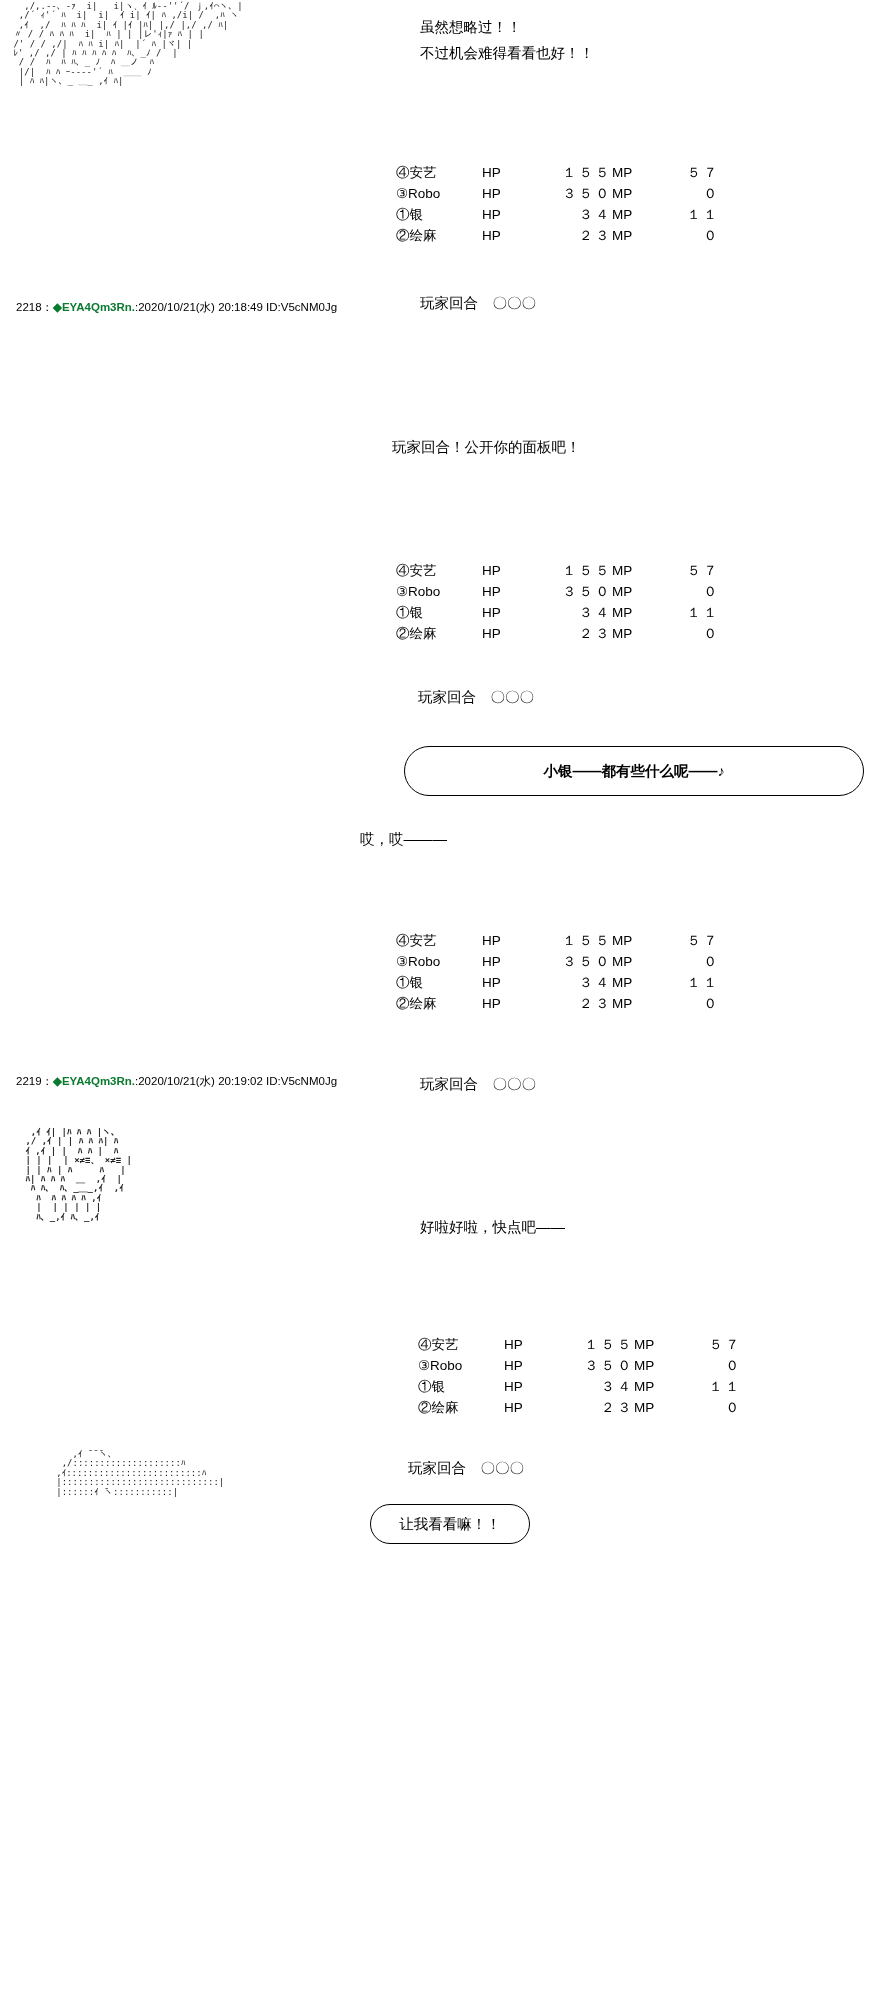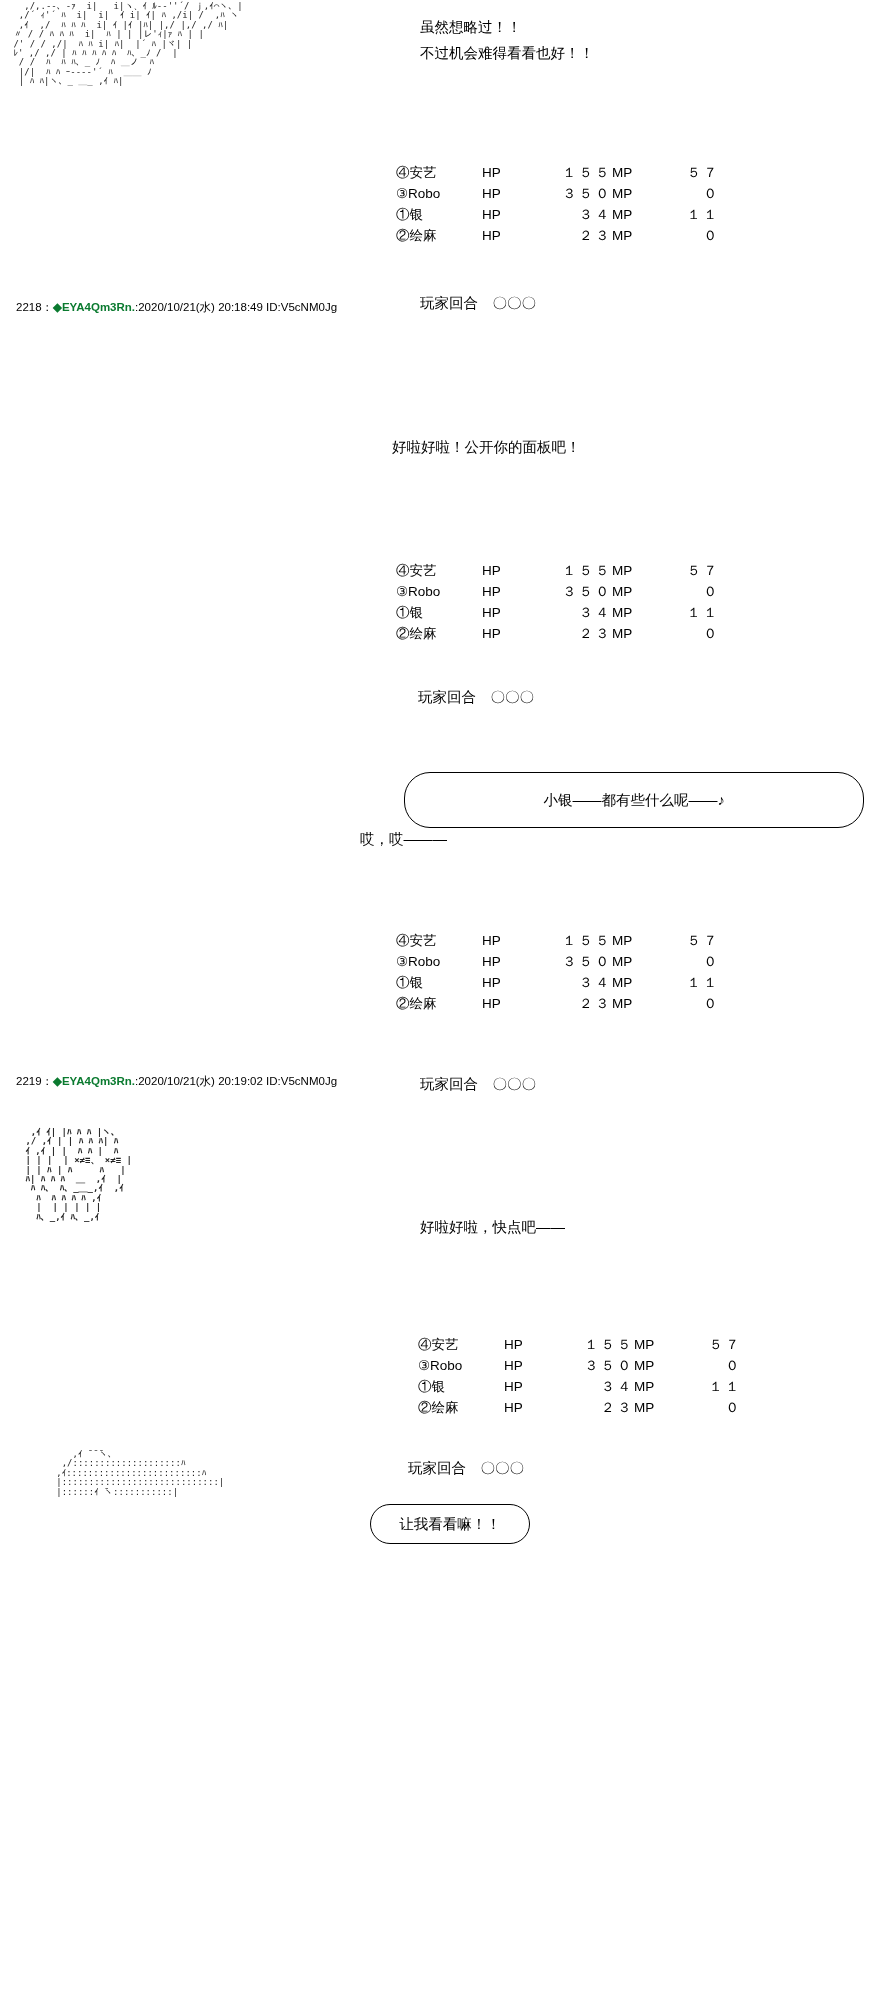--- a/index.html
+++ b/index.html
@@ -126,32 +126,32 @@
     <span class="num">2218</span><span>：</span><span class="tripname"><span>◆</span><span>EYA4Qm3Rn.</span></span><span class="meta">:2020/10/21(水) 20:18:49 ID:V5cNM0Jg</span>
   </div>
 
   <div class="post-header" style="top:1042px;">
     <span class="num">2219</span><span>：</span><span class="tripname"><span>◆</span><span>EYA4Qm3Rn.</span></span><span class="meta">:2020/10/21(水) 20:19:02 ID:V5cNM0Jg</span>
   </div>
 
   <div class="dlg" style="left:420px; top:16px;">虽然想略过！！</div>
   <div class="dlg" style="left:420px; top:42px;">不过机会难得看看也好！！</div>
 
-  <div class="dlg" style="left:392px; top:436px;">好啦好啦！公开你的面板吧！</div>
+  <div class="dlg" style="left:392px; top:436px;">玩家回合！公开你的面板吧！</div>
 
   <div class="dlg" style="left:360px; top:828px;">哎，哎———</div>
 
   <div class="dlg" style="left:420px; top:1216px;">好啦好啦，快点吧——</div>
 
   <div class="turn" style="left:420px; top:294px;">玩家回合　〇〇〇</div>
   <div class="turn" style="left:418px; top:688px;">玩家回合　〇〇〇</div>
   <div class="turn" style="left:420px; top:1075px;">玩家回合　〇〇〇</div>
   <div class="turn" style="left:408px; top:1459px;">玩家回合　〇〇〇</div>
 
-  <div class="balloon" style="left:404px; top:772px; width:460px; height:56px;">
+  <div class="balloon" style="left:404px; top:746px; width:460px; height:50px;font-weight:bold;">
     <span>小银——都有些什么呢——♪</span>
   </div>
 
   <div class="balloon" style="left:370px; top:1504px; width:160px; height:40px;">
     <span>让我看看嘛！！</span>
   </div>
 
   <div class="status" style="left:396px; top:162px;">
     <table>
       <tbody>

